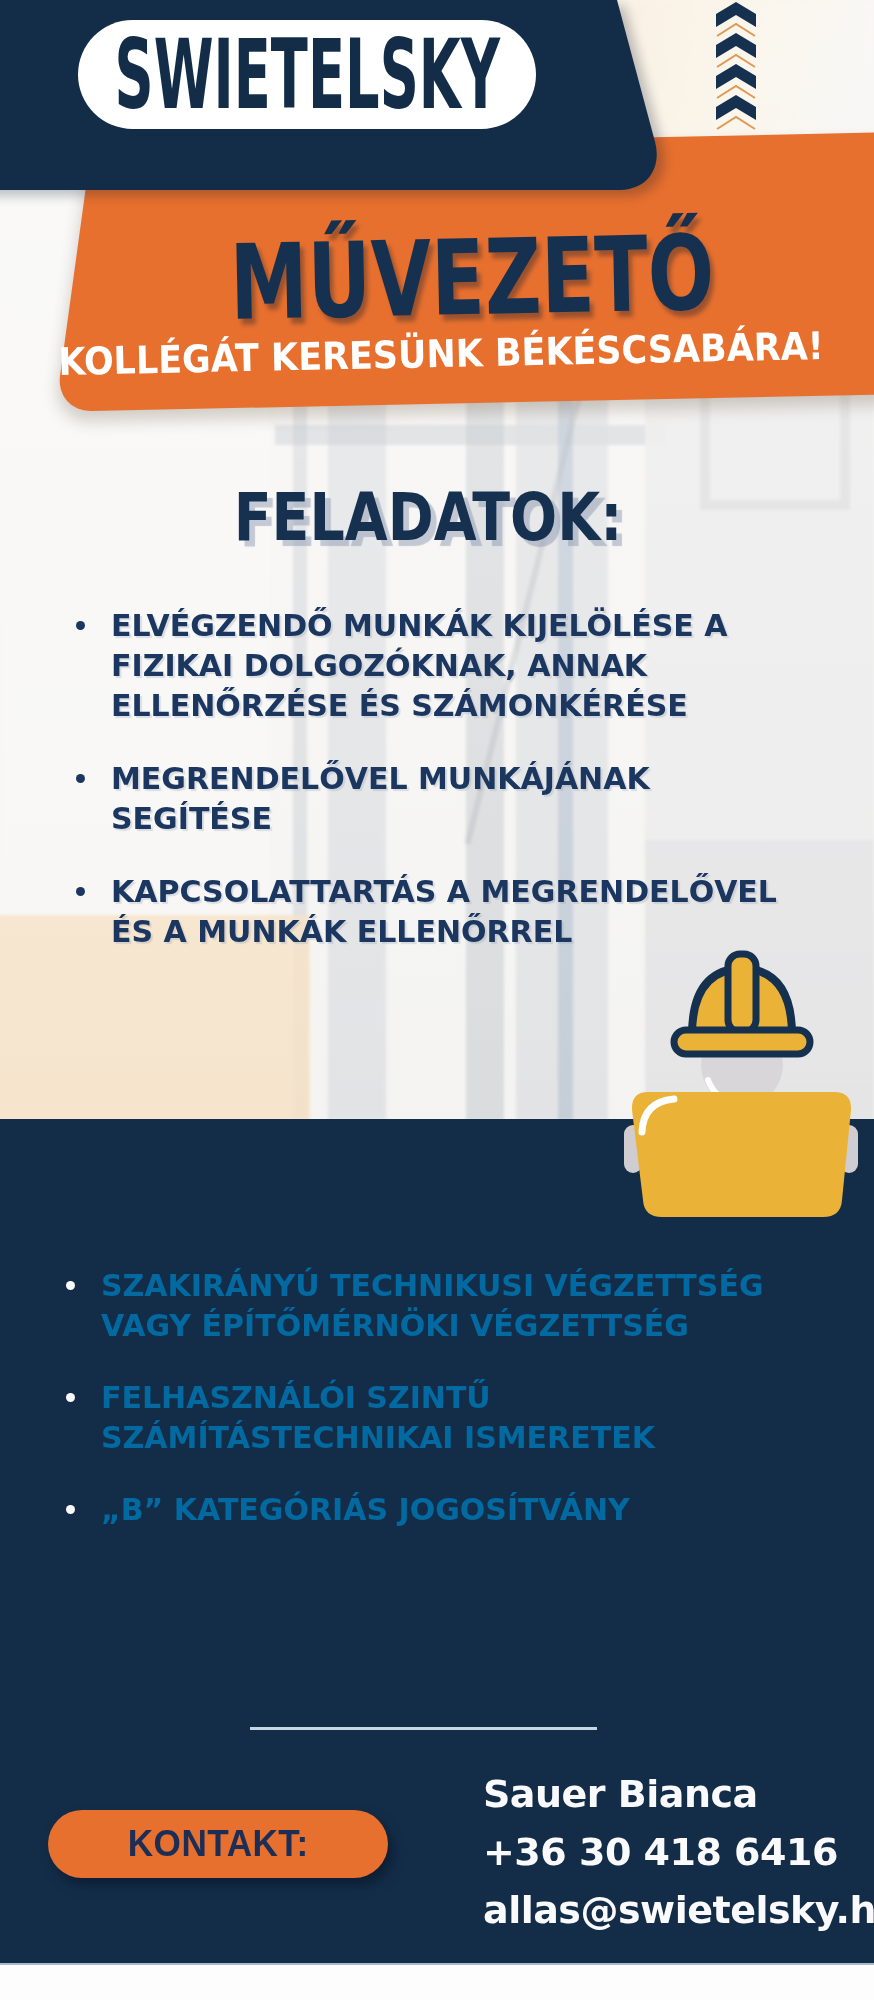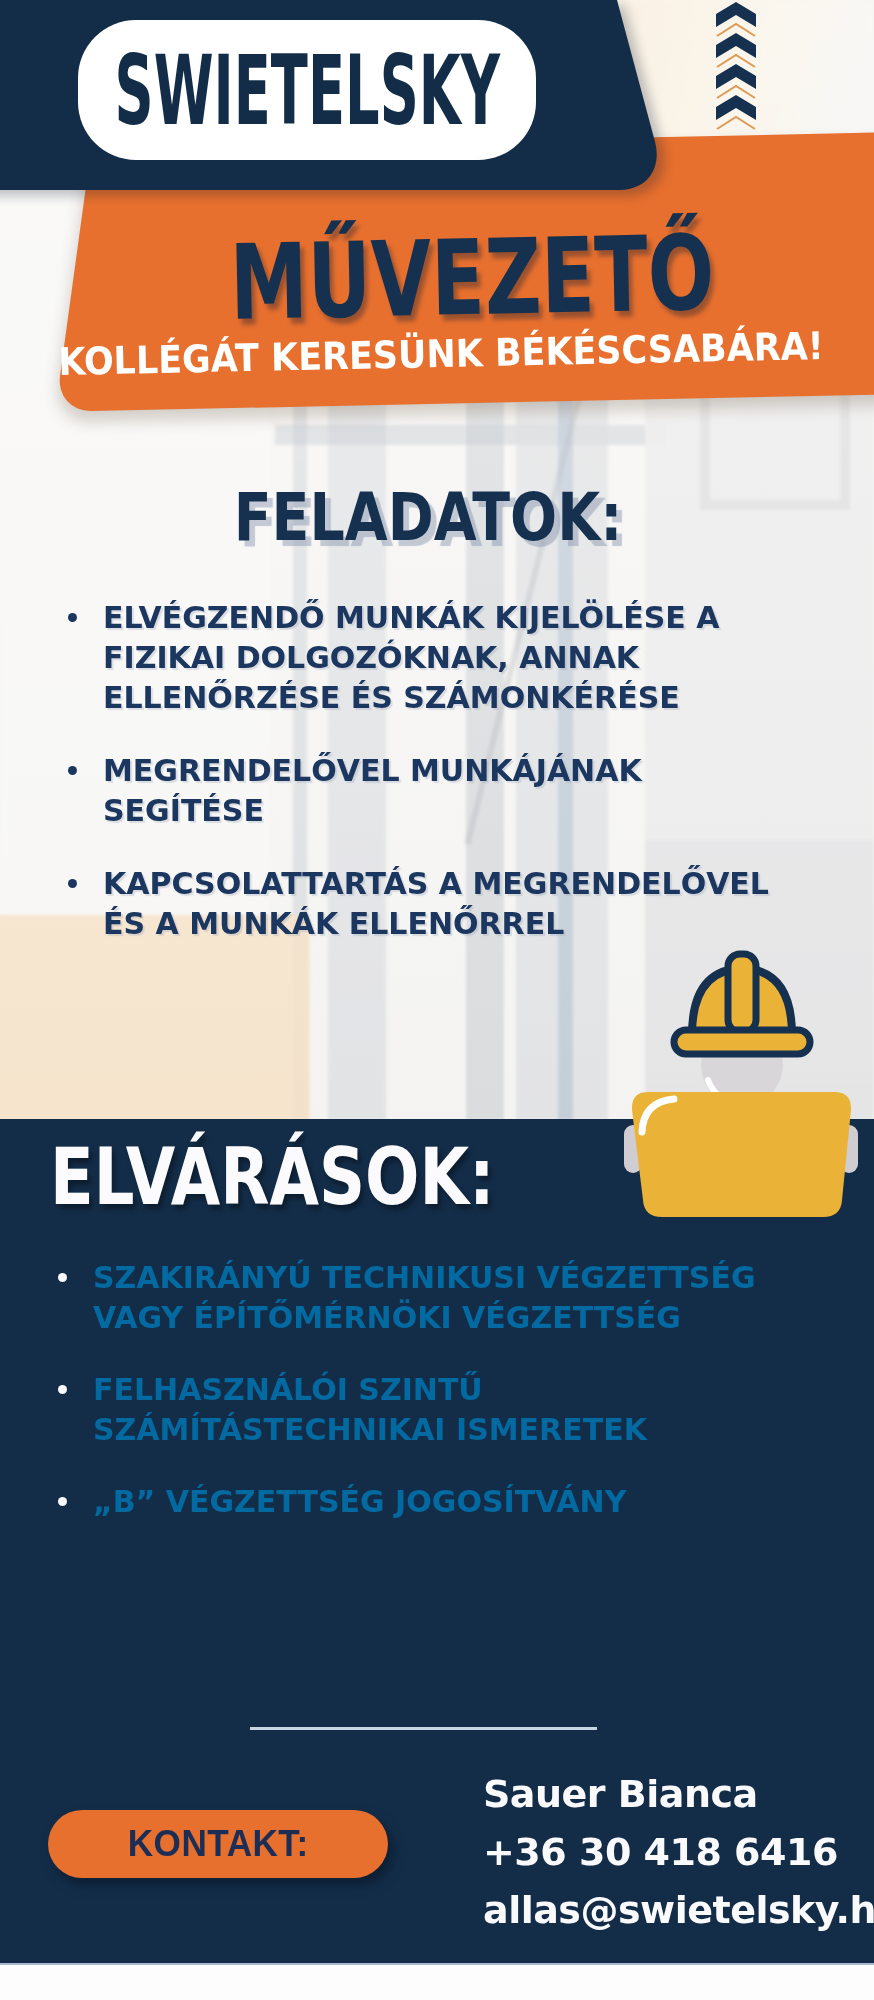--- a/index.html
+++ b/index.html
@@ -41,32 +41,32 @@
   .banner-title .cond{display:inline-block;transform:scaleX(.75);}
   .banner-subtitle{position:absolute;left:441px;top:335px;line-height:38px;font-size:38px;
                    font-weight:bold;color:#ffffff;white-space:nowrap;
                    transform:translateX(-50%) rotate(-1.2deg);}
   .banner-subtitle .cond{display:inline-block;transform:scaleX(.92);}
 
   
   .navy-header{position:absolute;left:-80px;top:0;width:697px;height:190px;background:#132D49;
                border-bottom-right-radius:48px;transform:skewX(15deg);transform-origin:top left;
                box-shadow:6px 6px 10px rgba(10,20,40,.25);}
-  .logo-pill{position:absolute;left:78px;top:20px;width:458px;height:140px;background:#ffffff;
+  .logo-pill{position:absolute;left:78px;top:20px;width:458px;height:109px;background:#ffffff;
              border-radius:58px;display:flex;align-items:center;justify-content:center;}
   .logo-text{font-size:97px;font-weight:bold;color:#132D49;white-space:nowrap;line-height:1;
              transform:scaleX(.56);}
   .chevrons{position:absolute;left:716px;top:2px;}
 
   
   .feladatok-heading{position:absolute;left:428px;top:485px;font-size:66px;line-height:66px;
                      font-weight:bold;color:#16304F;white-space:nowrap;transform:translateX(-50%);
                      text-shadow:7px 6px 1px rgba(130,145,170,.45);}
   .feladatok-heading .cond{display:inline-block;transform:scaleX(.84);}
-  .bullet-list{position:absolute;list-style:none;margin:8px;padding:0;}
+  .bullet-list{position:absolute;list-style:none;margin:16px;padding:0;}
   .feladatok-list{left:58px;top:590px;width:720px;}
   .bullet-list li{position:relative;padding-left:37px;font-size:30px;font-weight:bold;
                   line-height:40px;white-space:pre-line;margin-bottom:33px;}
   .feladatok-list li{color:#1B3760;text-shadow:2px 2px 1px rgba(150,160,180,.3);}
   .bullet-list li::before{content:"";position:absolute;left:2px;top:15px;width:9px;height:9px;
                           border-radius:50%;background:#1B3760;}
   .elvarasok-list li::before{background:#FAFAFC;}
 
   
   .navy-bottom{position:absolute;left:0;top:1119px;width:874px;height:844px;background:#132D49;
@@ -161,29 +161,26 @@
     <circle cx="142" cy="125" r="41" fill="#D8D6D9"></circle>
     <path d="M108 140 Q 115 158 134 164" fill="none" stroke="#ffffff" stroke-width="6" stroke-linecap="round"></path>
     <path d="M48 152 L234 152 Q252 152 251 170 L242 260 Q241 277 223 277 L62 277
              Q44 277 43 260 L32 170 Q31 152 48 152 Z" fill="#EAB337"></path>
     <path d="M42 192 Q43 162 74 159" fill="none" stroke="#ffffff" stroke-width="7" stroke-linecap="round"></path>
     <path d="M92 95 Q92 30 142 28 Q192 30 192 95 Z" fill="#EAB337" stroke="#16304F" stroke-width="8" stroke-linejoin="round"></path>
     <rect x="128" y="14" width="28" height="78" rx="12" fill="#EAB337" stroke="#16304F" stroke-width="7"></rect>
     <rect x="74" y="90" width="136" height="24" rx="12" fill="#EAB337" stroke="#16304F" stroke-width="7"></rect>
   </svg>
 
-  <div class="elvarasok-heading">
-    <span class="cond">ELVÁRÁSOK:</span>
-  </div>
   <ul class="bullet-list elvarasok-list">
     <li>SZAKIRÁNYÚ TECHNIKUSI VÉGZETTSÉG
 VAGY ÉPÍTŐMÉRNÖKI VÉGZETTSÉG</li>
     <li>FELHASZNÁLÓI SZINTŰ
 SZÁMÍTÁSTECHNIKAI ISMERETEK</li>
-    <li>„B” VÉGZETTSÉG JOGOSÍTVÁNY</li>
+    <li>„B” KATEGÓRIÁS JOGOSÍTVÁNY</li>
   </ul>
 
   <div class="divider"></div>
   <button class="kontakt-pill">
     <span class="kontakt-label">KONTAKT:</span>
   </button>
   <div class="contact-info">
     <div>Sauer Bianca</div>
     <div>+36 30 418 6416</div>
     <div>allas@swietelsky.hu</div>

